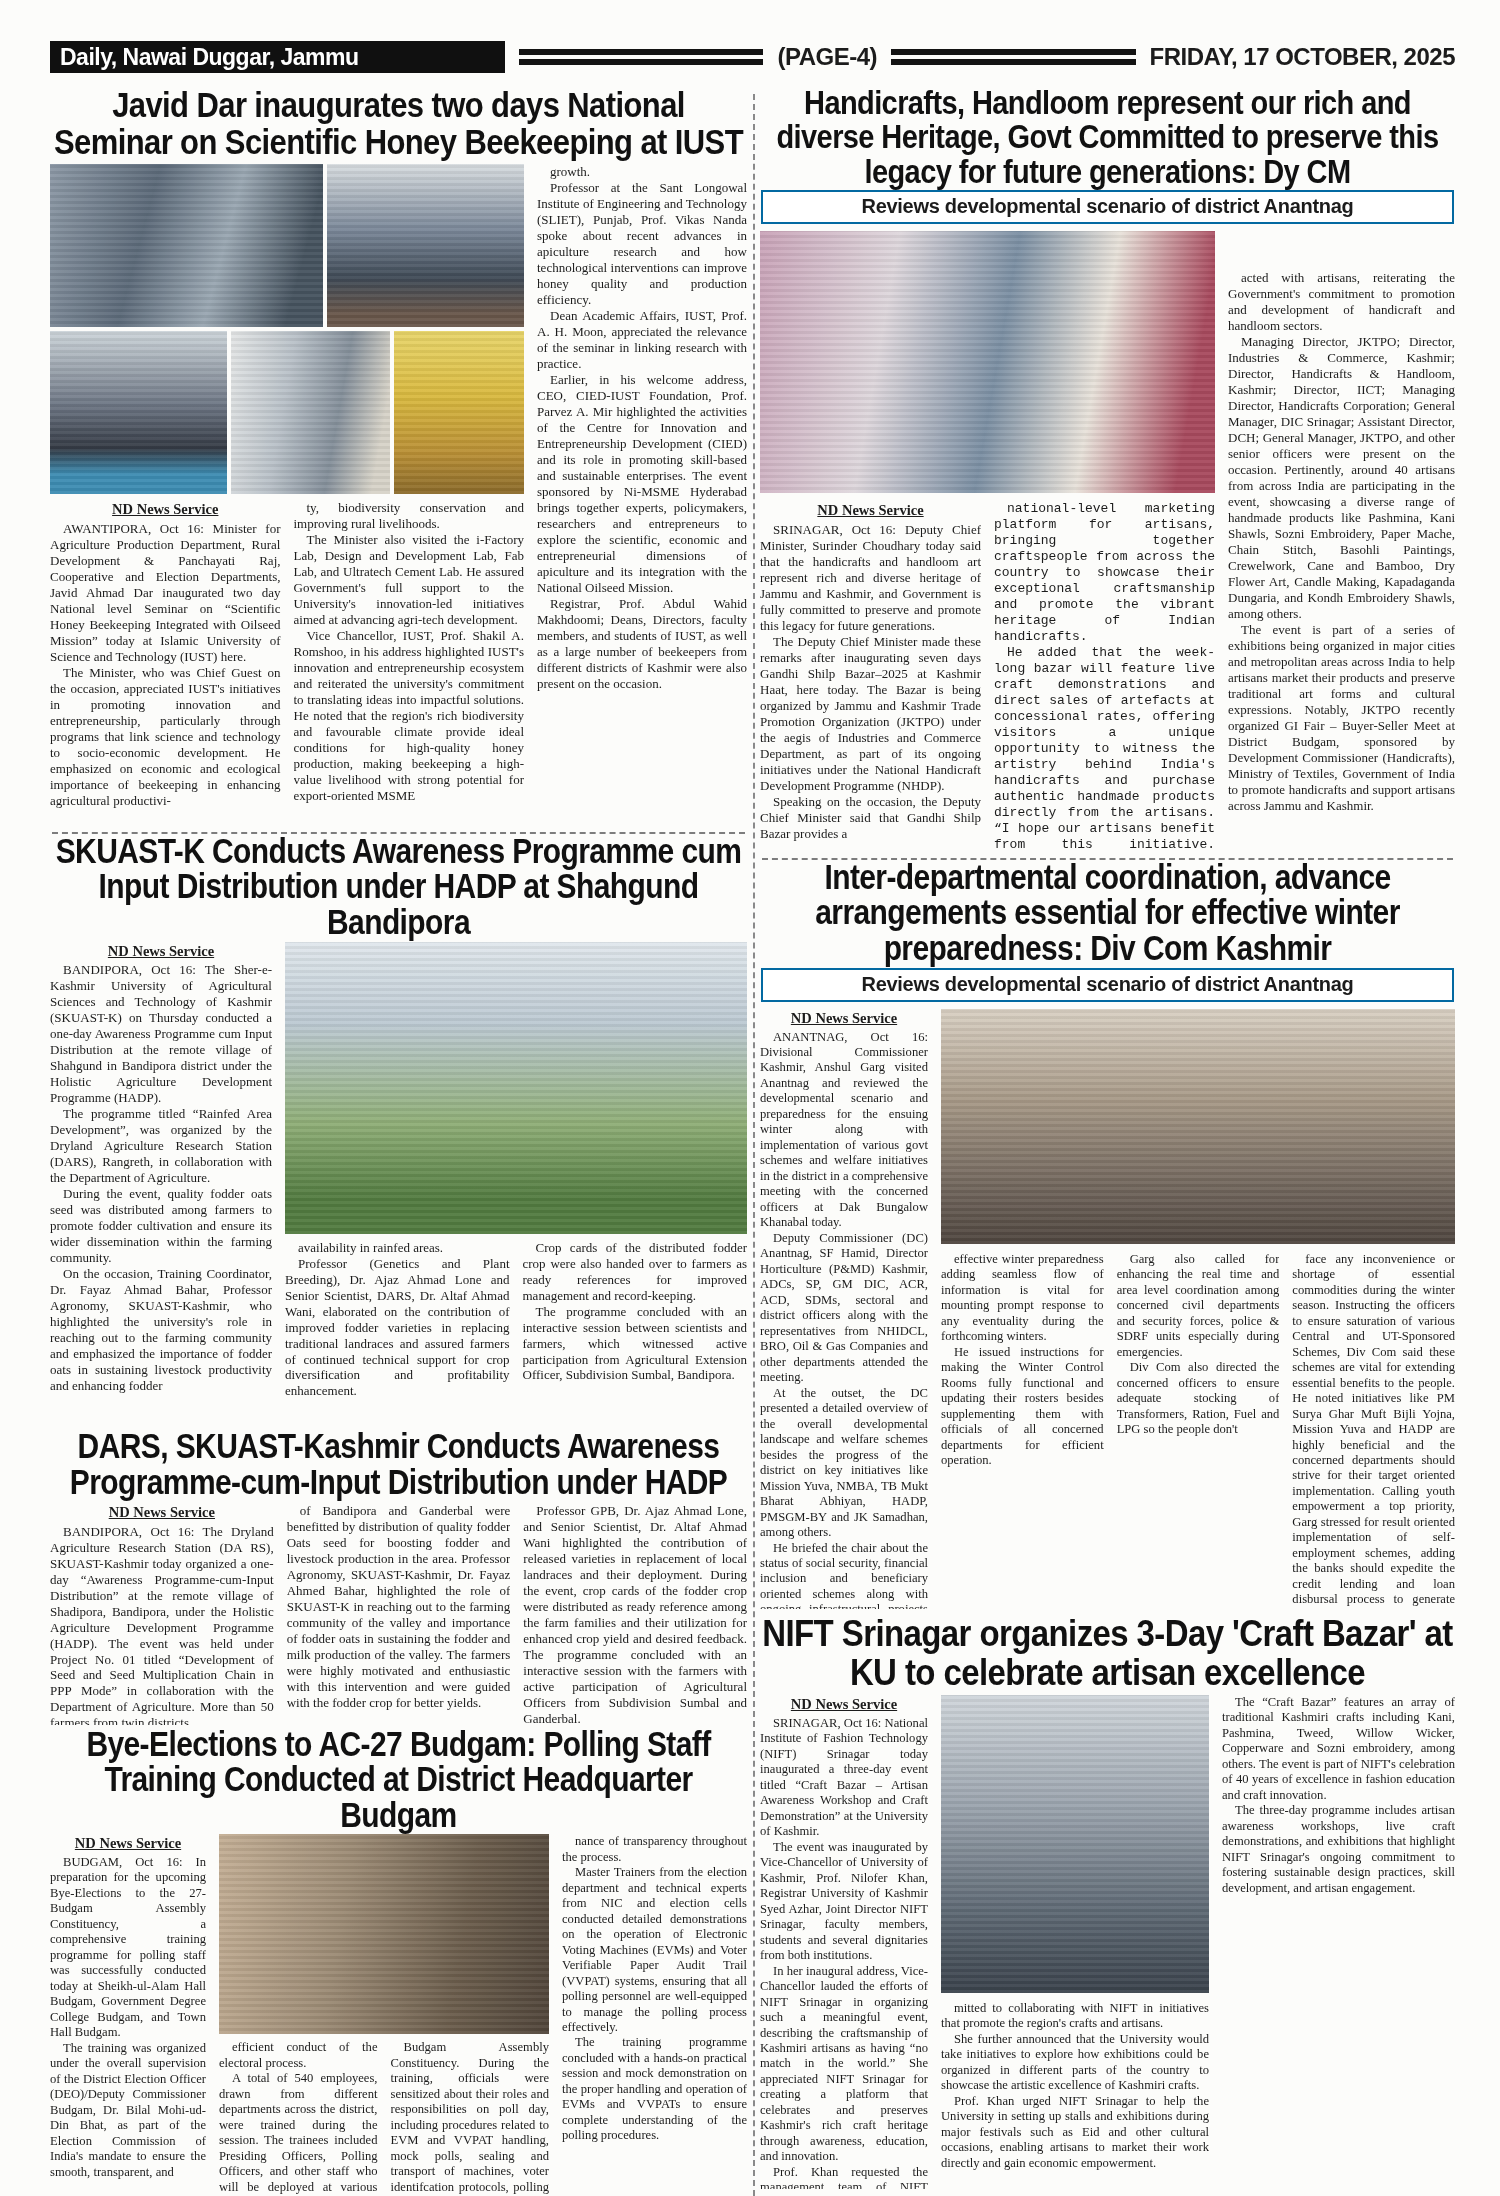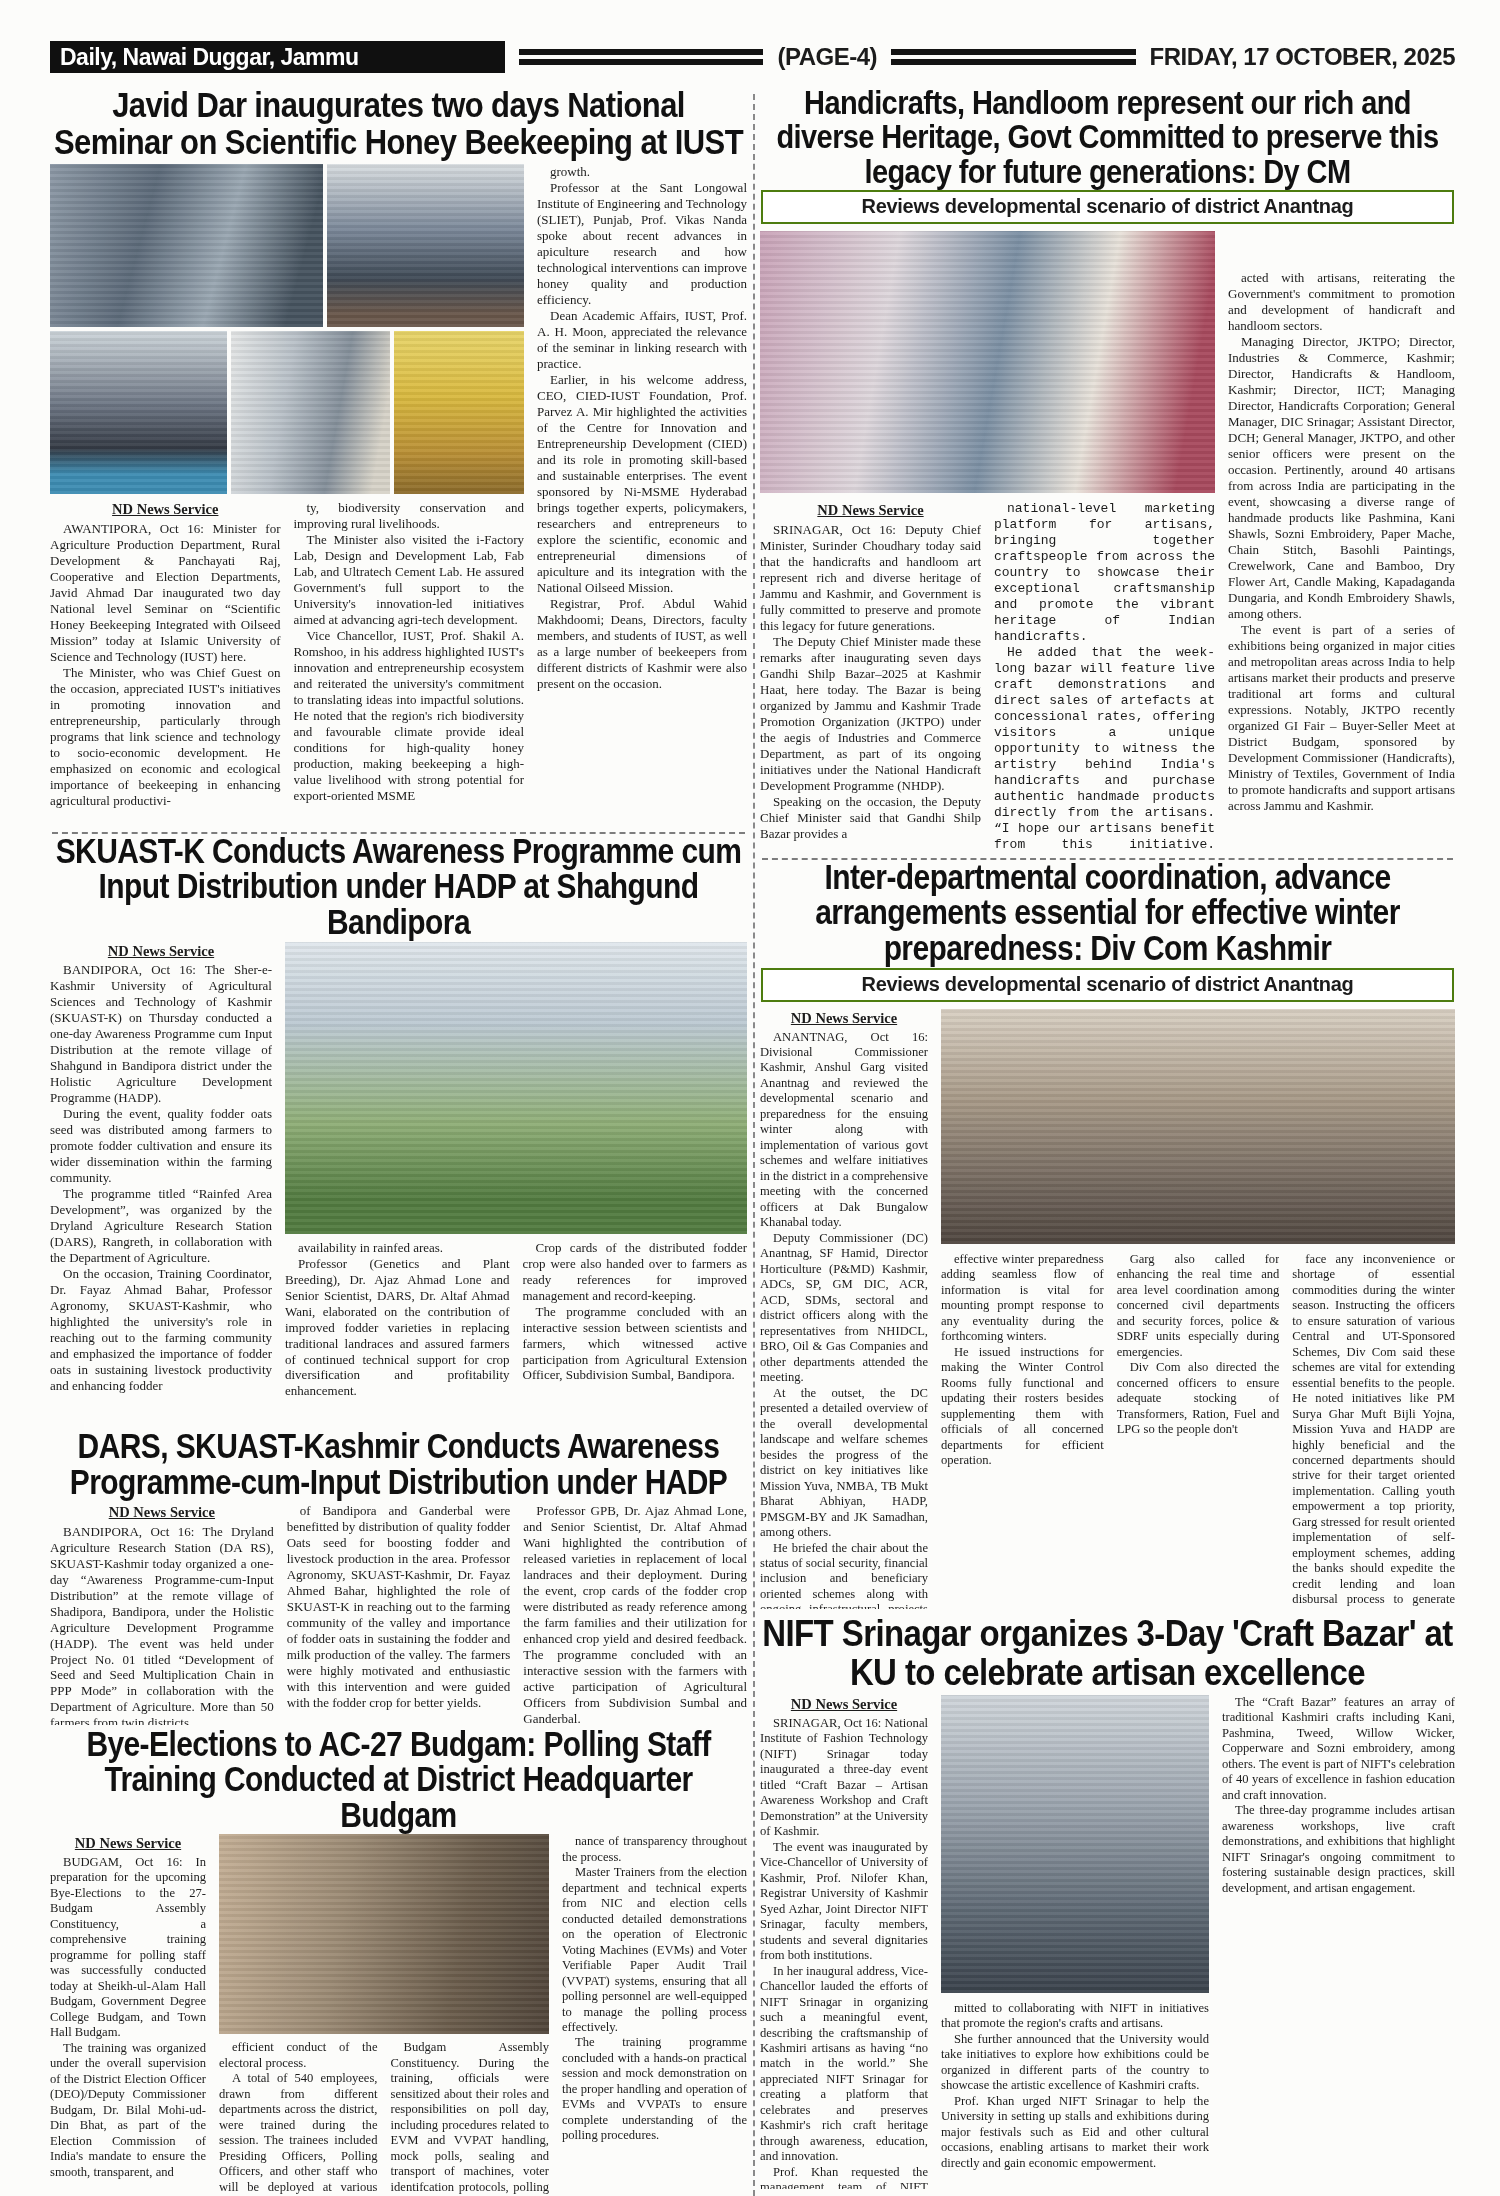--- a/index.html
+++ b/index.html
@@ -19,21 +19,21 @@
   .cols{display:flex;margin-top:6px;}
   .col-left{width:697px;}
   .vdiv{border-left:2px dashed #8a8a8a;margin:4px 5px 0 6px;}
   .col-right{flex:1;}
   .hdiv{border-top:2px dashed #7d7d7d;margin:7px 2px 6px 2px;height:0;}
   
   .head{margin:2px 0 6px 0;text-align:center;font-family:"Liberation Sans",sans-serif;
         font-weight:bold;color:#111;letter-spacing:-.6px;}
   .head .hs{display:inline-block;transform:scaleY(1.14);line-height:1.04;}
   .h30{font-size:30px;} .h31{font-size:31px;} .h29{font-size:29px;} .h33{font-size:33px;}
-  .subhead{border:2px solid #4d7c0f;background:#fff;margin:2px 1px 7px 1px;text-align:center;
+  .subhead{border:2px solid #0369a1;background:#fff;margin:2px 1px 7px 1px;text-align:center;
         font-family:"Liberation Sans",sans-serif;font-weight:bold;font-size:20px;padding:3px 0 4px 0;
         letter-spacing:-.3px;}
   .byline{text-align:center;font-weight:bold;text-decoration:underline;font-size:14.5px;margin:1px 0 2px 0;}
   
   .tcol{font-size:13px;line-height:1.23;text-align:justify;overflow:hidden;}
   .tcol.narrow{font-size:12.6px;}
   .para{margin:0;text-indent:13px;}
   .flexrow{display:flex;gap:13px;}
   
   .photo{position:relative;overflow:hidden;background:#9aa4ad;}
@@ -121,22 +121,22 @@
 
       <div class="hdiv"></div>
 
       <article>
         <h2 class="head h30"><span class="hs">SKUAST-K Conducts Awareness Programme cum Input Distribution under HADP at Shahgund Bandipora</span></h2>
         <div class="a-body" style="height:483px;">
           <div class="tcol" style="width:222px;height:483px;">
             <div class="byline">ND News Service</div>
             <div>
                 <p class="para">BANDIPORA, Oct 16: The Sher-e-Kashmir University of Agricultural Sciences and Technology of Kashmir (SKUAST-K) on Thursday conducted a one-day Awareness Programme cum Input Distribution at the remote village of Shahgund in Bandipora district under the Holistic Agriculture Development Programme (HADP).</p>
+                <p class="para">The programme titled “Rainfed Area Development”, was organized by the Dryland Agriculture Research Station (DARS), Rangreth, in collaboration with the Department of Agriculture.</p>
                 <p class="para">During the event, quality fodder oats seed was distributed among farmers to promote fodder cultivation and ensure its wider dissemination within the farming community.</p>
-                <p class="para">The programme titled “Rainfed Area Development”, was organized by the Dryland Agriculture Research Station (DARS), Rangreth, in collaboration with the Department of Agriculture.</p>
                 <p class="para">On the occasion, Training Coordinator, Dr. Fayaz Ahmad Bahar, Professor Agronomy, SKUAST-Kashmir, who highlighted the university's role in reaching out to the farming community and emphasized the importance of fodder oats in sustaining livestock productivity and enhancing fodder</p>
               </div>
           </div>
           <div style="flex:1;display:flex;flex-direction:column;gap:6px;">
             <div class="photo ph-a3" style="height:292px;"></div>
             <div class="flexrow" style="height:185px;">
               <div class="tcol" style="flex:1;">
                   <p class="para">availability in rainfed areas.</p>
                   <p class="para">Professor (Genetics and Plant Breeding), Dr. Ajaz Ahmad Lone and Senior Scientist, DARS, Dr. Altaf Ahmad Wani, elaborated on the contribution of improved fodder varieties in replacing traditional landraces and assured farmers of continued technical support for crop diversification and profitability enhancement.</p>
                 </div>

